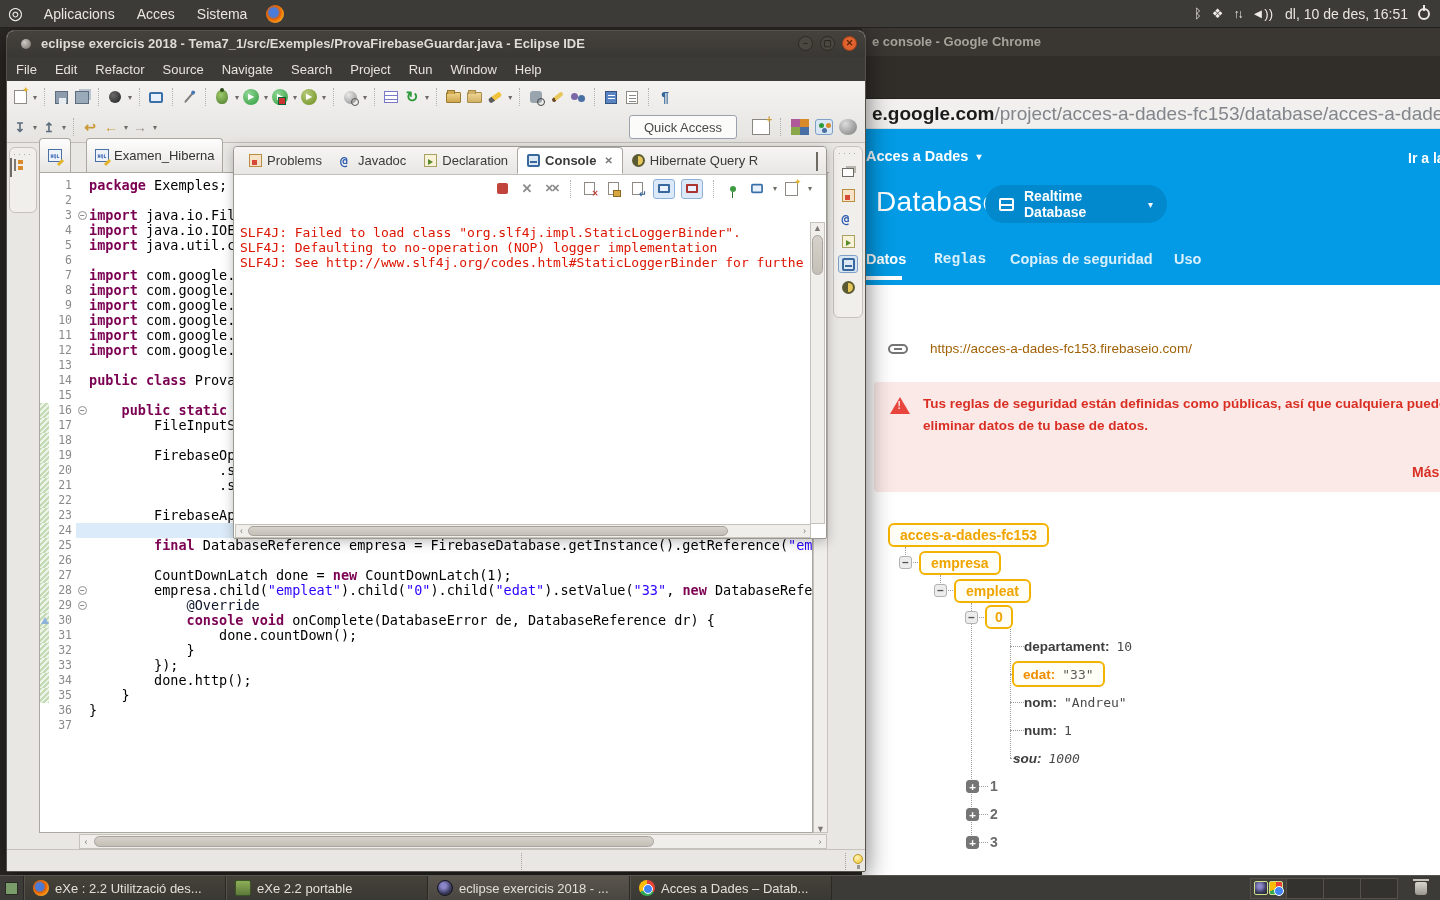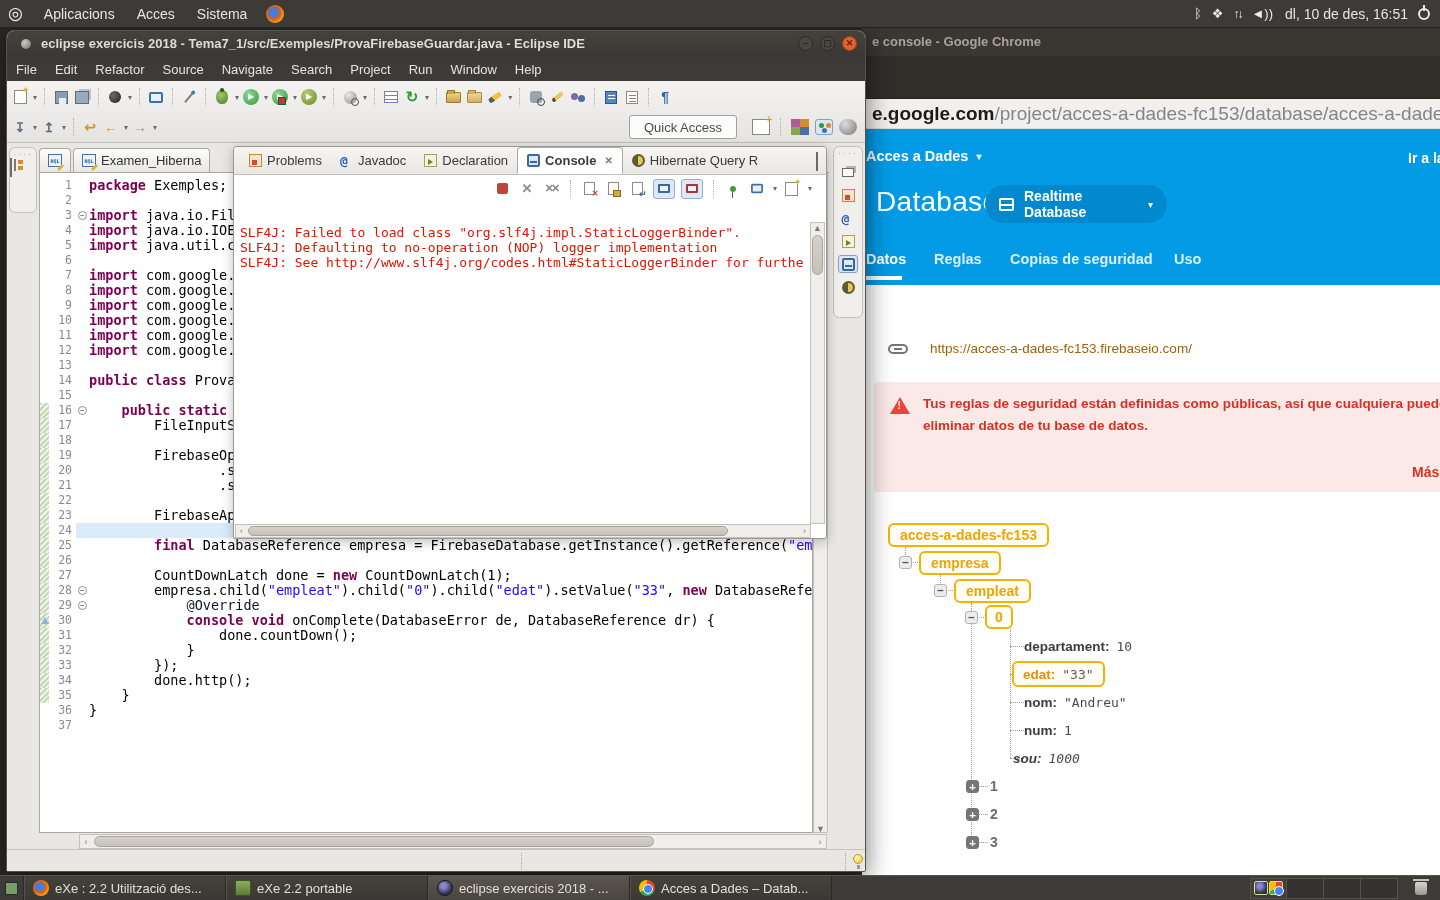--- a/index.html
+++ b/index.html
@@ -153,23 +153,23 @@
   .strip{position:absolute;background:#f1efec;border:1px solid #c5c1bb;border-radius:6px}
   .strip .dots{color:#a8a49d;font-size:9px;letter-spacing:2px;text-align:center;display:block;margin-top:1px}
   .sico{width:18px;height:16px;margin:6px auto;position:relative;cursor:pointer}
   .i-restore{width:12px;height:9px;border:1px solid #6e6a64;background:#fdfdfc;margin:3px auto;box-shadow:3px -3px 0 -1px #b8b4ae}
   .i-tree{width:14px;height:12px;margin:2px auto;position:relative}
   .i-tree:before{content:"";position:absolute;left:2px;top:0;width:2px;height:12px;background:#7d7a74}
   .i-tree:after{content:"";position:absolute;left:6px;top:1px;width:5px;height:4px;background:#d98a2b;box-shadow:0 6px 0 #d98a2b}
 
   
   #ed-tabs{position:absolute;left:32px;top:3px;width:790px;height:27px;border-bottom:1px solid #aba7a1;display:flex;align-items:flex-end}
-  .edtab{height:24px;border:1px solid #aba7a1;border-bottom:none;border-radius:4px 4px 0 0;
+  .edtab{height:34px;border:1px solid #aba7a1;border-bottom:none;border-radius:4px 4px 0 0;
     background:linear-gradient(#fdfdfd,#e8e6e3);display:flex;align-items:center;padding:0 8px;gap:5px;
-    font-size:13px;color:#333;margin-right:2px;cursor:pointer;white-space:nowrap}
+    font-size:13px;color:#333;margin-right:15px;cursor:pointer;white-space:nowrap}
   .i-hql{width:14px;height:13px;background:#eef3fa;border:1px solid #4a6fa5;position:relative;
     font:bold 5px/12px "DejaVu Sans Mono",monospace;color:#2b5baf;text-align:center}
   .i-hql:after{content:"";position:absolute;right:-3px;bottom:-3px;width:7px;height:3px;background:#e3b32a;transform:rotate(-45deg)}
   #ed-body{position:absolute;left:32px;top:30px;width:774px;height:660px;background:#fff;
     border:1px solid #aba7a1;border-top:none;overflow:hidden;padding-top:5px}
   .cl{display:flex;height:15px;line-height:15px;font-family:"DejaVu Sans Mono",monospace;font-size:13.5px;white-space:pre}
   .lm{flex:0 0 9px;position:relative}
   .lm.chg{background:repeating-linear-gradient(135deg,#c2dbb5 0 2px,#eef4ea 2px 4px)}
   .mk{position:absolute;left:1px;top:4px;width:0;height:0;border-left:4px solid transparent;
     border-right:4px solid transparent;border-bottom:7px solid #8fb4d9}
@@ -302,21 +302,21 @@
     </div>
     <div id="fb-goto">Ir a la</div>
     <div id="fb-title">Database</div>
     <div id="fb-pill">
       <span class="dbico"></span>
       <span class="lbl">Realtime Database</span>
       <span class="caret" style="margin-left:auto">▾</span>
     </div>
     <div id="fb-tabs">
         <span class="fbtab active" style="left: 4px;">Datos</span>
-        <span class="fbtab" style="left: 72px;">Reglas</span>
+        <span class="fbtab" style="left: 72px; font-family: Liberation Mono, monospace;">Reglas</span>
         <span class="fbtab" style="left: 148px;">Copias de seguridad</span>
         <span class="fbtab" style="left: 312px;">Uso</span>
       </div>
     <div id="fb-underline"></div>
   </div>
 
   <div id="fb-linkrow">
     <span class="linkico"></span>
     <span id="fb-dburl">https://acces-a-dades-fc153.firebaseio.com/</span>
   </div>

